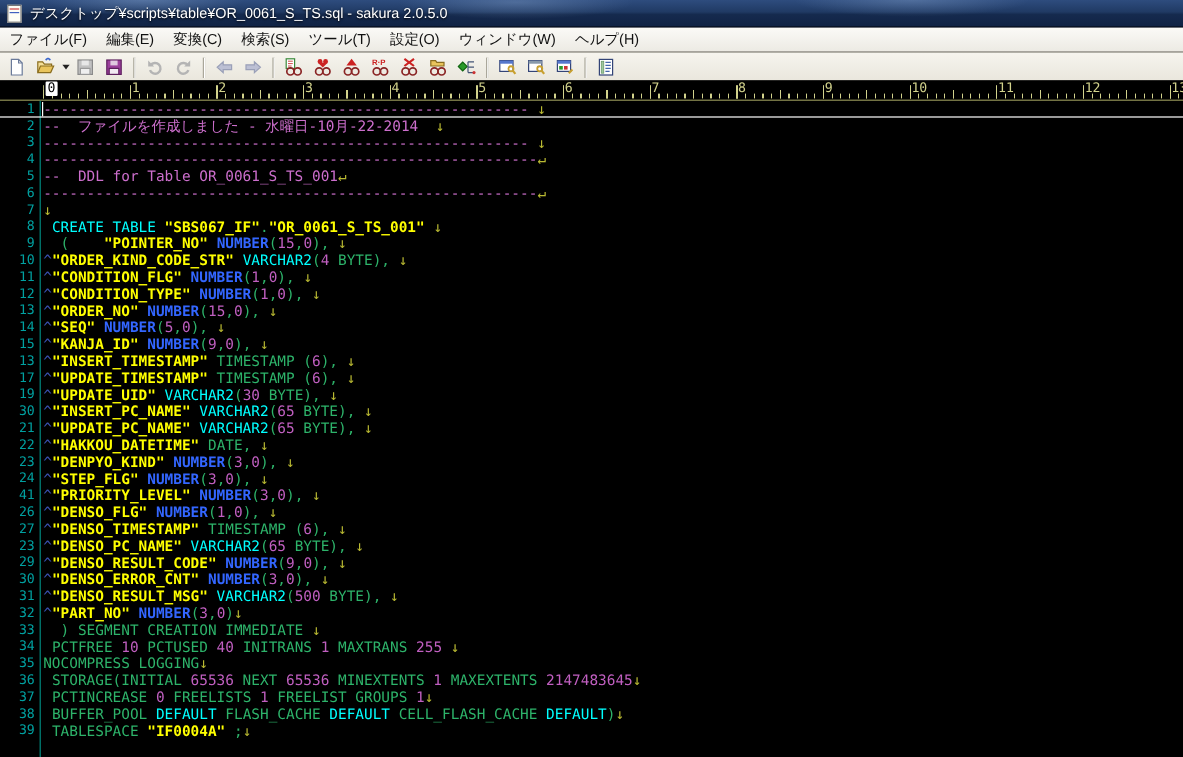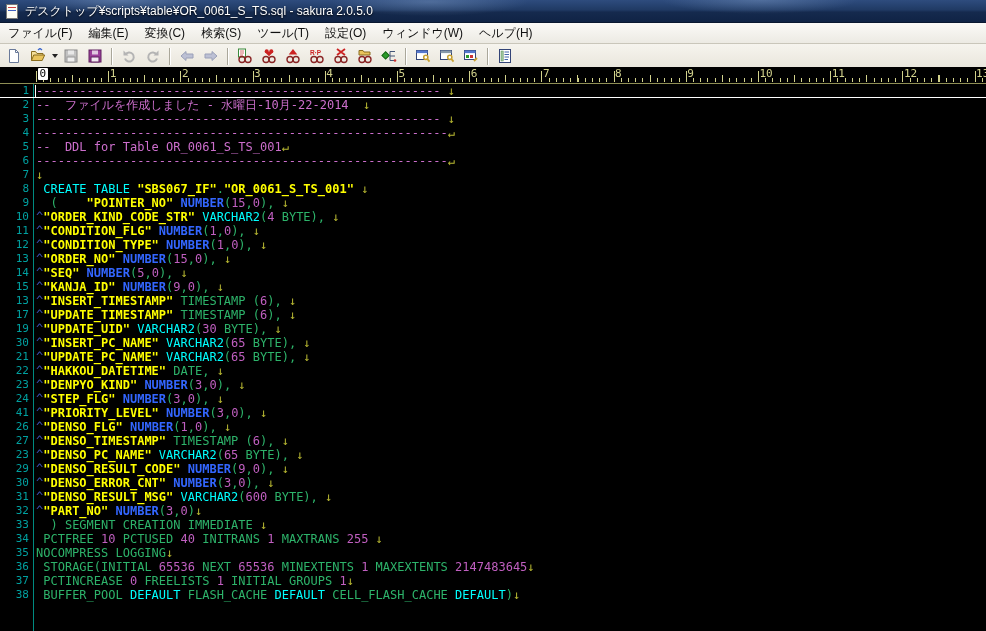--- a/index.html
+++ b/index.html
@@ -290,25 +290,26 @@
           <div class="code-row"><span class="ln">21</span><span class="lt"><span class="tk-tb">^</span><span class="tk-y">"UPDATE_PC_NAME"</span><span class="tk-w"> </span><span class="tk-k1">VARCHAR2</span><span class="tk-g">(</span><span class="tk-nm">65</span><span class="tk-g"> BYTE),</span><span class="tk-e"> ↓</span></span></div>
           <div class="code-row"><span class="ln">22</span><span class="lt"><span class="tk-tb">^</span><span class="tk-y">"HAKKOU_DATETIME"</span><span class="tk-w"> </span><span class="tk-g">DATE,</span><span class="tk-e"> ↓</span></span></div>
           <div class="code-row"><span class="ln">23</span><span class="lt"><span class="tk-tb">^</span><span class="tk-y">"DENPYO_KIND"</span><span class="tk-w"> </span><span class="tk-kb">NUMBER</span><span class="tk-g">(</span><span class="tk-nm">3</span><span class="tk-g">,</span><span class="tk-nm">0</span><span class="tk-g">),</span><span class="tk-e"> ↓</span></span></div>
           <div class="code-row"><span class="ln">24</span><span class="lt"><span class="tk-tb">^</span><span class="tk-y">"STEP_FLG"</span><span class="tk-w"> </span><span class="tk-kb">NUMBER</span><span class="tk-g">(</span><span class="tk-nm">3</span><span class="tk-g">,</span><span class="tk-nm">0</span><span class="tk-g">),</span><span class="tk-e"> ↓</span></span></div>
           <div class="code-row"><span class="ln">41</span><span class="lt"><span class="tk-tb">^</span><span class="tk-y">"PRIORITY_LEVEL"</span><span class="tk-w"> </span><span class="tk-kb">NUMBER</span><span class="tk-g">(</span><span class="tk-nm">3</span><span class="tk-g">,</span><span class="tk-nm">0</span><span class="tk-g">),</span><span class="tk-e"> ↓</span></span></div>
           <div class="code-row"><span class="ln">26</span><span class="lt"><span class="tk-tb">^</span><span class="tk-y">"DENSO_FLG"</span><span class="tk-w"> </span><span class="tk-kb">NUMBER</span><span class="tk-g">(</span><span class="tk-nm">1</span><span class="tk-g">,</span><span class="tk-nm">0</span><span class="tk-g">),</span><span class="tk-e"> ↓</span></span></div>
           <div class="code-row"><span class="ln">27</span><span class="lt"><span class="tk-tb">^</span><span class="tk-y">"DENSO_TIMESTAMP"</span><span class="tk-w"> </span><span class="tk-g">TIMESTAMP (</span><span class="tk-nm">6</span><span class="tk-g">),</span><span class="tk-e"> ↓</span></span></div>
           <div class="code-row"><span class="ln">23</span><span class="lt"><span class="tk-tb">^</span><span class="tk-y">"DENSO_PC_NAME"</span><span class="tk-w"> </span><span class="tk-k1">VARCHAR2</span><span class="tk-g">(</span><span class="tk-nm">65</span><span class="tk-g"> BYTE),</span><span class="tk-e"> ↓</span></span></div>
           <div class="code-row"><span class="ln">29</span><span class="lt"><span class="tk-tb">^</span><span class="tk-y">"DENSO_RESULT_CODE"</span><span class="tk-w"> </span><span class="tk-kb">NUMBER</span><span class="tk-g">(</span><span class="tk-nm">9</span><span class="tk-g">,</span><span class="tk-nm">0</span><span class="tk-g">),</span><span class="tk-e"> ↓</span></span></div>
           <div class="code-row"><span class="ln">30</span><span class="lt"><span class="tk-tb">^</span><span class="tk-y">"DENSO_ERROR_CNT"</span><span class="tk-w"> </span><span class="tk-kb">NUMBER</span><span class="tk-g">(</span><span class="tk-nm">3</span><span class="tk-g">,</span><span class="tk-nm">0</span><span class="tk-g">),</span><span class="tk-e"> ↓</span></span></div>
-          <div class="code-row"><span class="ln">31</span><span class="lt"><span class="tk-tb">^</span><span class="tk-y">"DENSO_RESULT_MSG"</span><span class="tk-w"> </span><span class="tk-k1">VARCHAR2</span><span class="tk-g">(</span><span class="tk-nm">600</span><span class="tk-g"> BYTE),</span><span class="tk-e"> ↓</span></span></div>
+          <div class="code-row"><span class="ln">31</span><span class="lt"><span class="tk-tb">^</span><span class="tk-y">"DENSO_RESULT_MSG"</span><span class="tk-w"> </span><span class="tk-k1">VARCHAR2</span><span class="tk-g">(</span><span class="tk-nm">500</span><span class="tk-g"> BYTE),</span><span class="tk-e"> ↓</span></span></div>
           <div class="code-row"><span class="ln">32</span><span class="lt"><span class="tk-tb">^</span><span class="tk-y">"PART_NO"</span><span class="tk-w"> </span><span class="tk-kb">NUMBER</span><span class="tk-g">(</span><span class="tk-nm">3</span><span class="tk-g">,</span><span class="tk-nm">0</span><span class="tk-g">)</span><span class="tk-e">↓</span></span></div>
           <div class="code-row"><span class="ln">33</span><span class="lt"><span class="tk-w">  </span><span class="tk-g">) SEGMENT CREATION IMMEDIATE</span><span class="tk-e"> ↓</span></span></div>
           <div class="code-row"><span class="ln">34</span><span class="lt"><span class="tk-w"> </span><span class="tk-g">PCTFREE </span><span class="tk-nm">10</span><span class="tk-g"> PCTUSED </span><span class="tk-nm">40</span><span class="tk-g"> INITRANS </span><span class="tk-nm">1</span><span class="tk-g"> MAXTRANS </span><span class="tk-nm">255</span><span class="tk-e"> ↓</span></span></div>
           <div class="code-row"><span class="ln">35</span><span class="lt"><span class="tk-g">NOCOMPRESS LOGGING</span><span class="tk-e">↓</span></span></div>
           <div class="code-row"><span class="ln">36</span><span class="lt"><span class="tk-w"> </span><span class="tk-g">STORAGE(INITIAL </span><span class="tk-nm">65536</span><span class="tk-g"> NEXT </span><span class="tk-nm">65536</span><span class="tk-g"> MINEXTENTS </span><span class="tk-nm">1</span><span class="tk-g"> MAXEXTENTS </span><span class="tk-nm">2147483645</span><span class="tk-e">↓</span></span></div>
-          <div class="code-row"><span class="ln">37</span><span class="lt"><span class="tk-w"> </span><span class="tk-g">PCTINCREASE </span><span class="tk-nm">0</span><span class="tk-g"> FREELISTS </span><span class="tk-nm">1</span><span class="tk-g"> INITIAL GROUPS </span><span class="tk-nm">1</span><span class="tk-e">↓</span></span></div>
+          <div class="code-row"><span class="ln">37</span><span class="lt"><span class="tk-w"> </span><span class="tk-g">PCTINCREASE </span><span class="tk-nm">0</span><span class="tk-g"> FREELISTS </span><span class="tk-nm">1</span><span class="tk-g"> FREELIST GROUPS </span><span class="tk-nm">1</span><span class="tk-e">↓</span></span></div>
           <div class="code-row"><span class="ln">38</span><span class="lt"><span class="tk-w"> </span><span class="tk-g">BUFFER_POOL </span><span class="tk-k1">DEFAULT</span><span class="tk-g"> FLASH_CACHE </span><span class="tk-k1">DEFAULT</span><span class="tk-g"> CELL_FLASH_CACHE </span><span class="tk-k1">DEFAULT</span><span class="tk-g">)</span><span class="tk-e">↓</span></span></div>
+          <div class="code-row"><span class="ln">39</span><span class="lt"><span class="tk-w"> </span><span class="tk-g">TABLESPACE </span><span class="tk-y">"IF0004A"</span><span class="tk-w"> </span><span class="tk-g">;</span><span class="tk-e">↓</span></span></div>
         </div>
     </div>
   </div>
 
 </div>
 
 </body></html>

